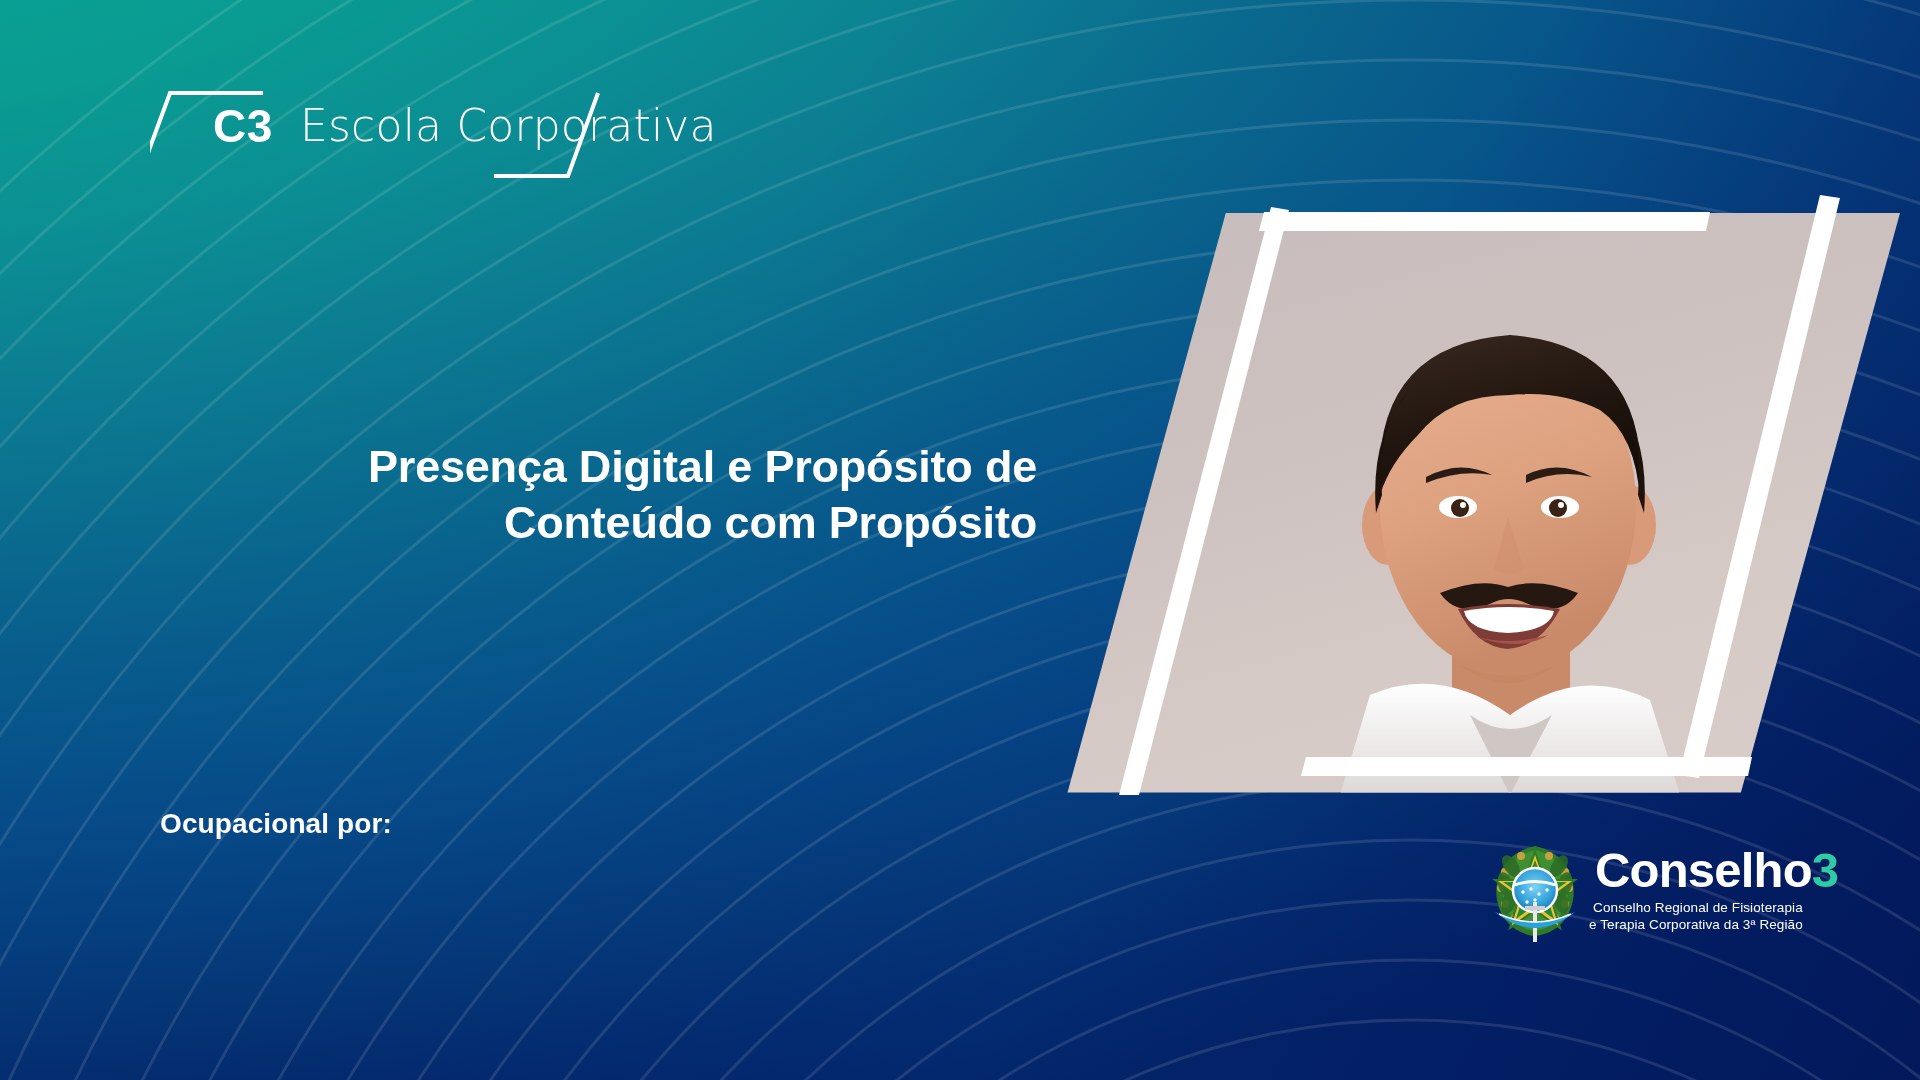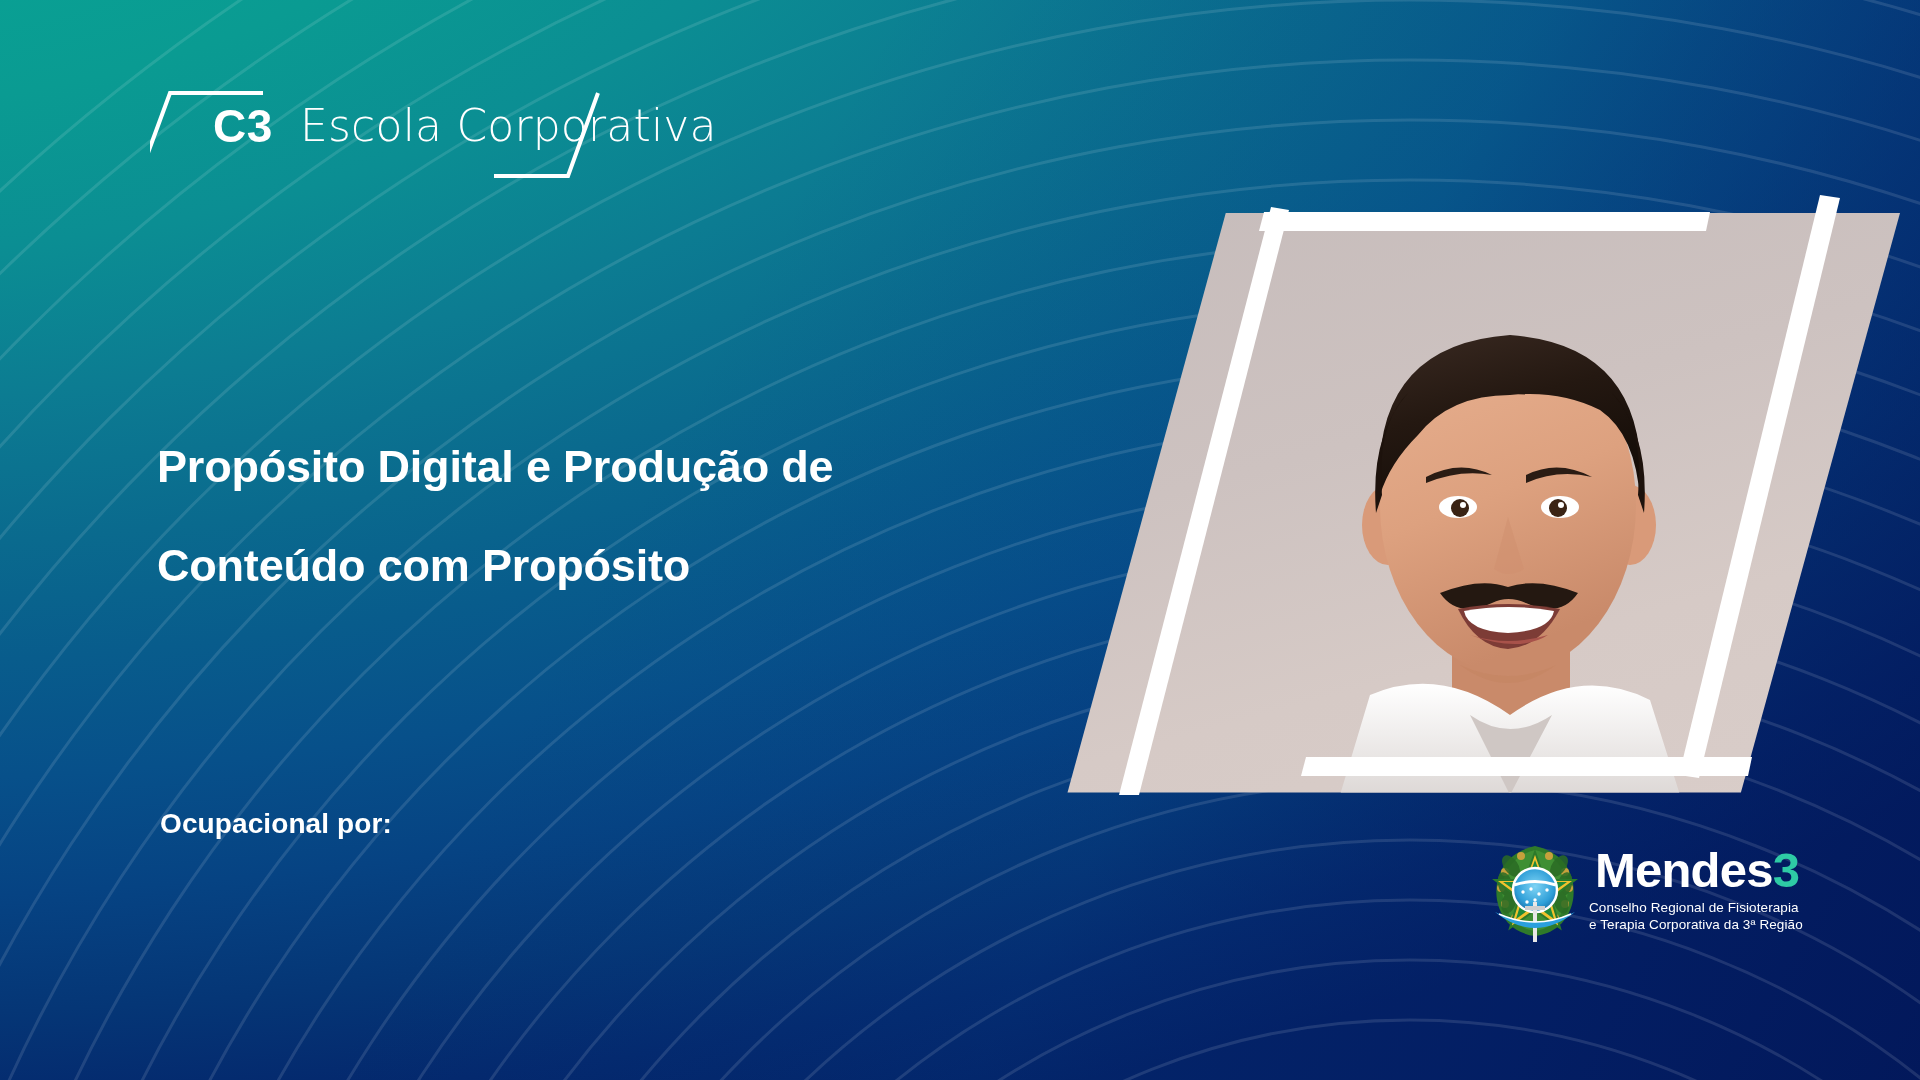--- a/index.html
+++ b/index.html
@@ -10,20 +10,21 @@
   body {
     font-family: "Liberation Sans", sans-serif;
   }
 
   .banner {
     position: relative;
     width: 1920px;
     height: 1080px;
     overflow: hidden;
     background: #0f172a;
+    text-align: right;
   }
 
   
   .bg-gradient {
     position: absolute;
     inset: 0;
     background:
       radial-gradient(160% 135% at -12% -22%,
         #06a898 0%,
         #09a294 14%,
@@ -94,21 +95,21 @@
     position: absolute;
     left: 157px;
     top: 409px;
     width: 880px;
     font-size: 45px;
     font-weight: 700;
     line-height: 1.25;
     color: #ffffff;
     letter-spacing: -0.2px;
   }
-  .title .l2 { display:block;margin-top:43px; }
+  .title .l2 { display:block; }
 
   
   .speaker-label {
     position: absolute;
     left: 160px;
     top: 808px;
     font-size: 28px;
     font-weight: 700;
     color: #ffffff;
     letter-spacing: 0.1px;
@@ -229,21 +230,21 @@
 
       <path d="M 113 5 L 20 5 L -12 92" fill="none" stroke="#ffffff" stroke-width="4"></path>
 
       <path d="M 448 5 L 418 88 L 344 88" fill="none" stroke="#ffffff" stroke-width="4"></path>
     </svg>
     <span class="c3-word">C3</span>
     <span class="c3-tag">Escola Corporativa</span>
   </div>
 
   <h1 class="title">
-    <span class="l1">Propósito Digital e Produção de</span>
+    <span class="l1">Presença Digital e Propósito de</span>
     <span class="l2">Conteúdo com Propósito</span>
   </h1>
 
   <div class="speaker-label">Ocupacional por:</div>
 
   <div class="photo-wrap">
 
     <div class="photo-clip">
       <div class="photo-inner"></div>
       <svg class="photo-svg" width="860" height="600" viewBox="0 0 860 600">
@@ -369,20 +370,20 @@
         <circle cx="48" cy="60" r="1.7"></circle>
           <circle cx="40" cy="62" r="1.7"></circle>
       </g>
 
       <rect x="46" y="62" width="4" height="40" fill="#e8e8e8"></rect>
       <rect x="38" y="66" width="20" height="4" fill="#cfcfcf"></rect>
 
       <path d="M8 72 Q48 92 88 72 Q48 104 8 72 Z" fill="#2aa0dd"></path>
       <path d="M12 74 Q48 90 84 74" fill="none" stroke="#ffffff" stroke-width="1.5"></path>
     </svg>
-    <div class="crefito-name"><span>Mendes</span><span class="num">3</span></div>
+    <div class="crefito-name"><span>Conselho</span><span class="num">3</span></div>
     <div class="crefito-sub">
       <div>Conselho Regional de Fisioterapia</div>
       <div>e Terapia Corporativa da 3ª Região</div>
     </div>
   </div>
 
 </div>
 
 </body></html>

